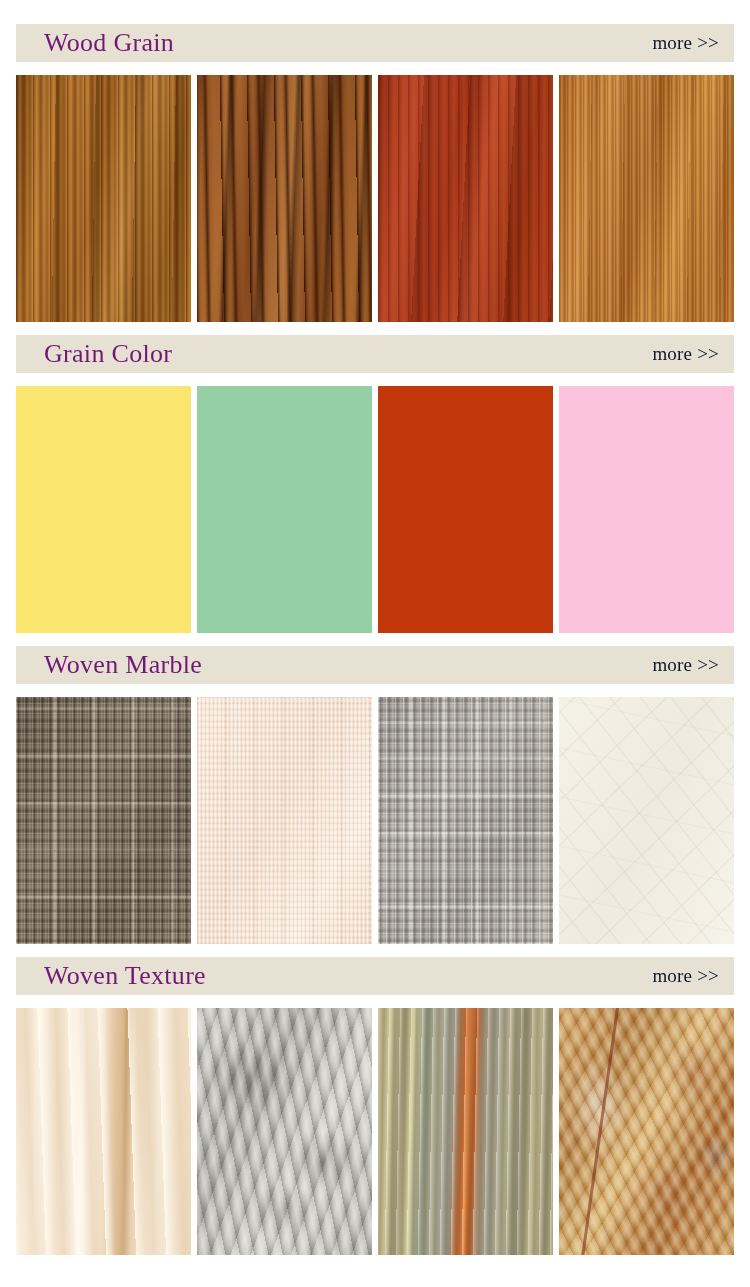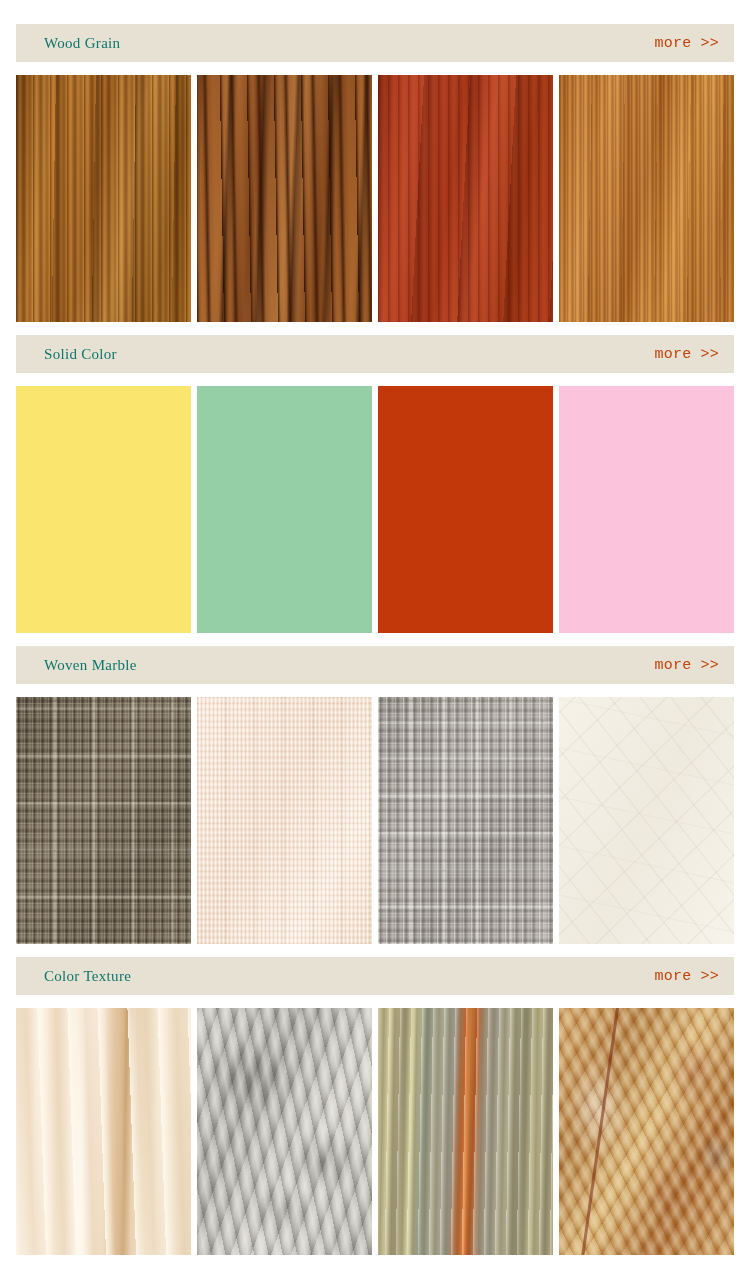--- a/index.html
+++ b/index.html
@@ -25,30 +25,30 @@
     height: 38px;
     background: #e6e1d2;
     display: flex;
     align-items: center;
     justify-content: space-between;
     padding: 0 15px 0 28px;
   }
 
   .section-title {
     font-family: "Liberation Serif", "DejaVu Serif", serif;
-    font-size: 15px;
-    color: #0f766e;
+    font-size: 26px;
+    color: #701a75;
     letter-spacing: 0.3px;
     line-height: 1;
   }
 
   .more-link {
-    font-family: Liberation Mono, monospace;
-    font-size: 15px;
-    color: #c2410c;
+    font-family: Liberation Serif, serif;
+    font-size: 19px;
+    color: #0f172a;
     text-decoration: none;
     letter-spacing: 0.2px;
     cursor: pointer;
   }
 
   
   .grid {
     display: grid;
     grid-template-columns: repeat(4, 175px);
     gap: 6px;
@@ -286,21 +286,21 @@
           <div class="tile-inner wood3"></div>
         </div>
       <div class="tile">
           <div class="tile-inner wood4"></div>
         </div>
     </div>
   </div>
 
   <div class="section">
     <div class="section-header">
-      <span class="section-title">Solid Color</span>
+      <span class="section-title">Grain Color</span>
       <a class="more-link">more &gt;&gt;</a>
     </div>
     <div class="grid">
       <div class="tile">
           <div class="tile-inner solid" style="background: rgb(250, 230, 111);"></div>
         </div>
       <div class="tile">
           <div class="tile-inner solid" style="background: rgb(148, 207, 165);"></div>
         </div>
       <div class="tile">
@@ -328,21 +328,21 @@
           <div class="tile-inner woven3"></div>
         </div>
       <div class="tile">
           <div class="tile-inner woven4"></div>
         </div>
     </div>
   </div>
 
   <div class="section">
     <div class="section-header">
-      <span class="section-title">Color Texture</span>
+      <span class="section-title">Woven Texture</span>
       <a class="more-link">more &gt;&gt;</a>
     </div>
     <div class="grid">
       <div class="tile">
           <div class="tile-inner marble1"></div>
         </div>
       <div class="tile">
           <div class="tile-inner marble2"></div>
         </div>
       <div class="tile">

